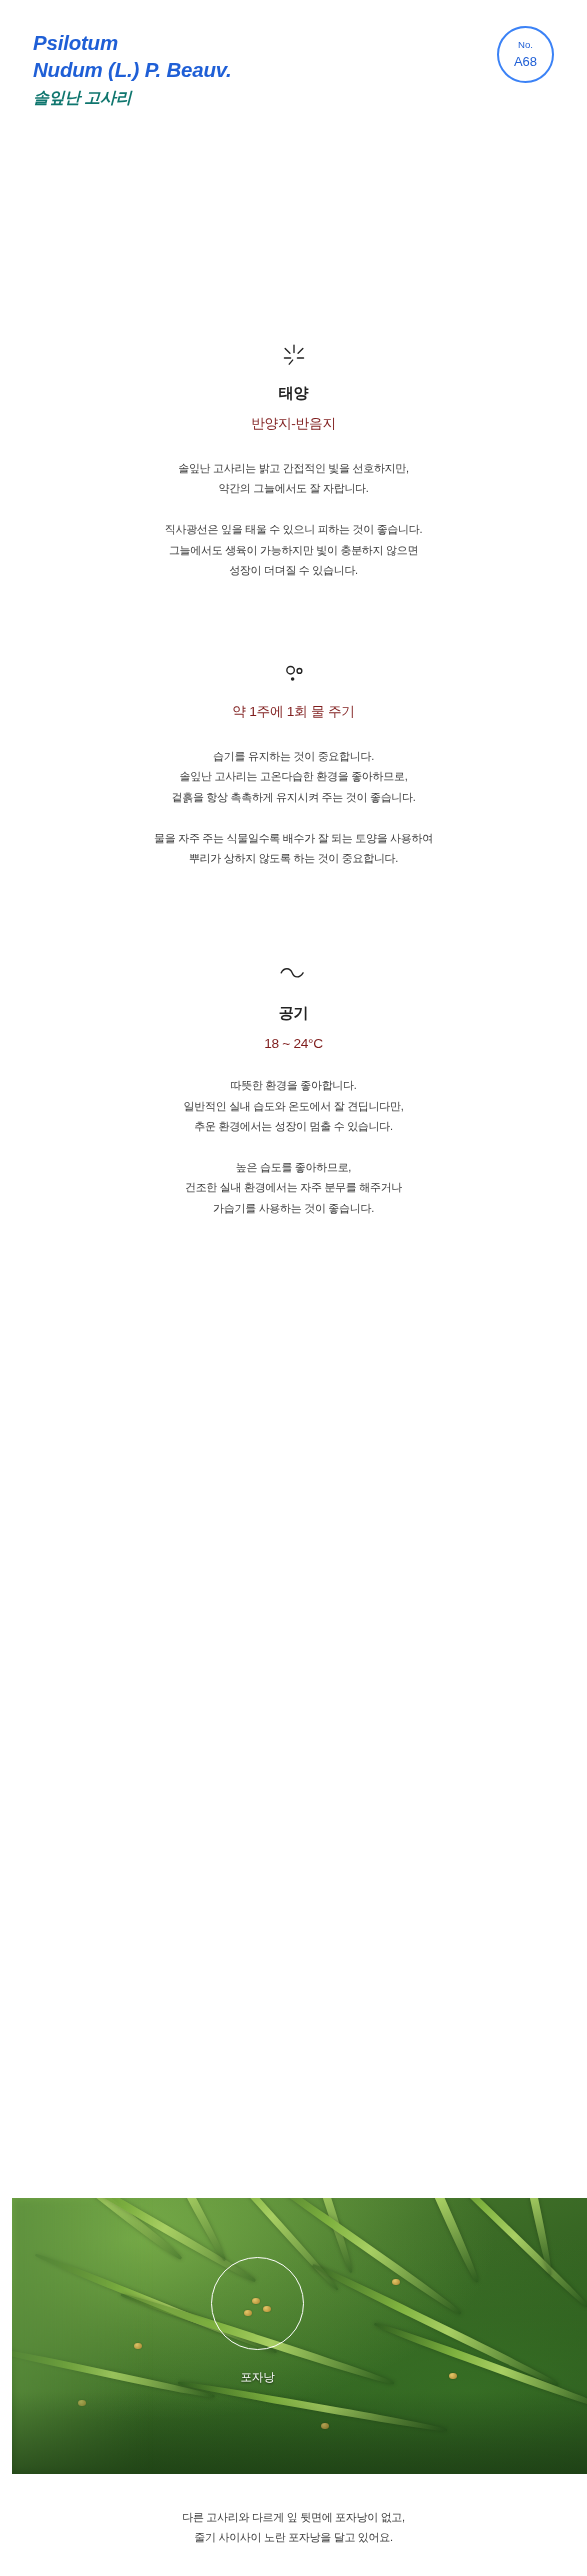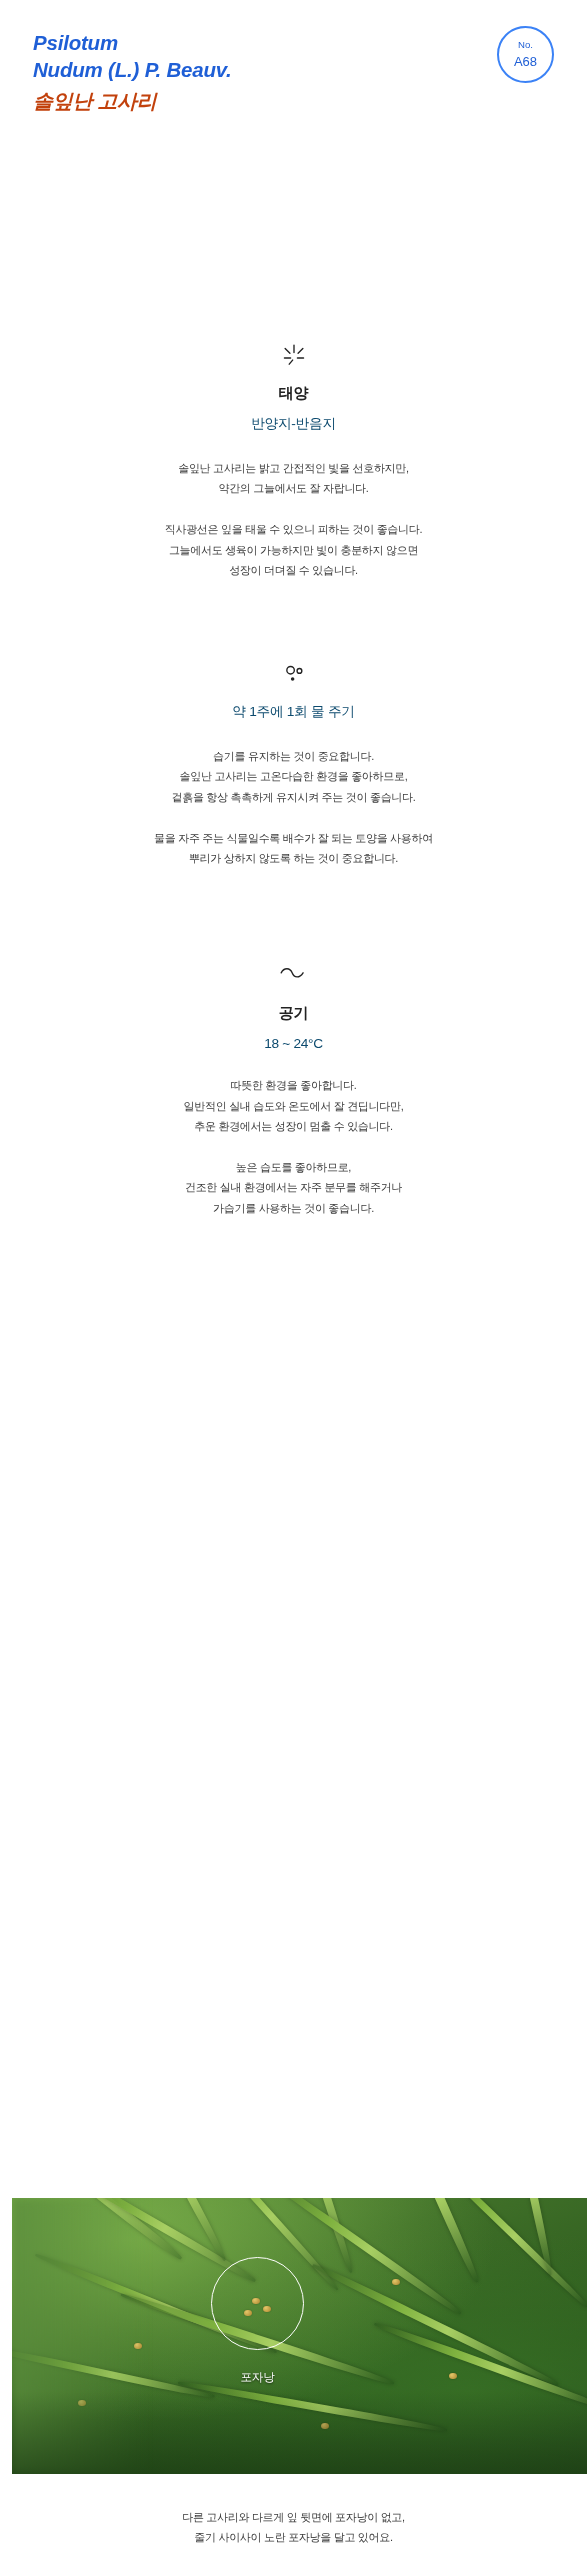--- a/index.html
+++ b/index.html
@@ -28,23 +28,23 @@
     font-style: italic;
   }
   .title-line {
     font-size: 20.5px;
     font-weight: bold;
     color: #1f5fd6;
     line-height: 1.32;
     letter-spacing: -0.2px;
   }
   .title-kr {
-    font-size: 20px;
+    font-size: 16px;
     font-weight: bold;
-    color: #c2410c;
+    color: #0f766e;
     line-height: 1.4;
     margin-top: 4.1px;
     letter-spacing: -0.3px;
   }
   .badge {
     position: absolute;
     top: 26px;
     right: 33px;
     width: 57px;
     height: 57px;
@@ -76,21 +76,21 @@
   }
   .sec-title {
     font-size: 15px;
     font-weight: bold;
     color: #222;
     letter-spacing: -0.3px;
     margin-bottom: 12.3px;
   }
   .sec-sub {
     font-size: 13.7px;
-    color: #0c4a6e;
+    color: #7f1d1d;
     letter-spacing: -0.3px;
     margin-bottom: 24.6px;
   }
   .para {
     font-size: 11px;
     line-height: 1.85;
     color: #3a3a3a;
     letter-spacing: -0.3px;
     margin-bottom: 20.5px;
     text-align: center;

